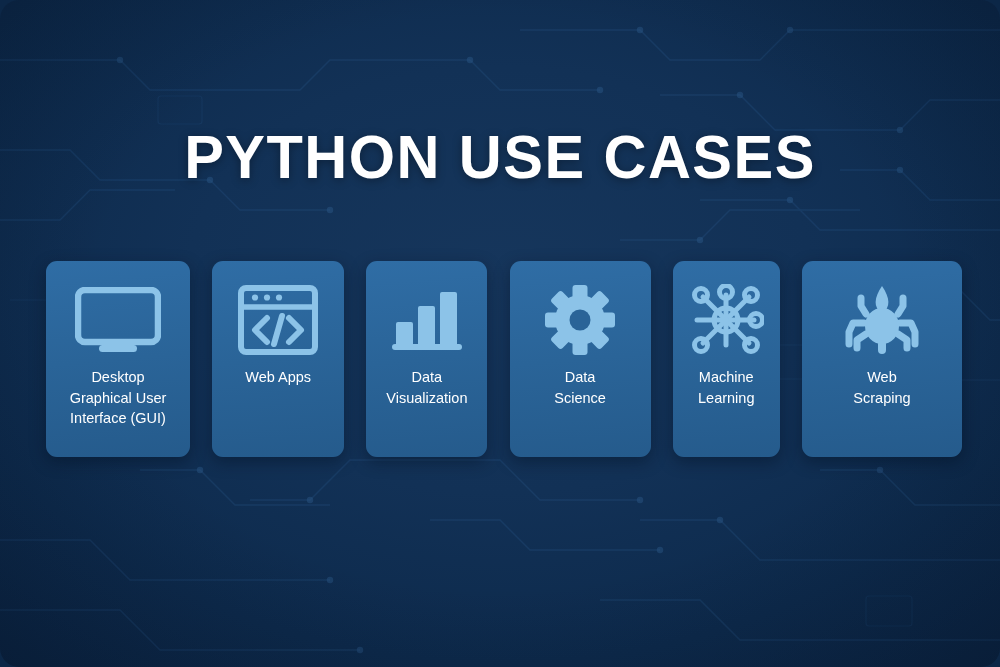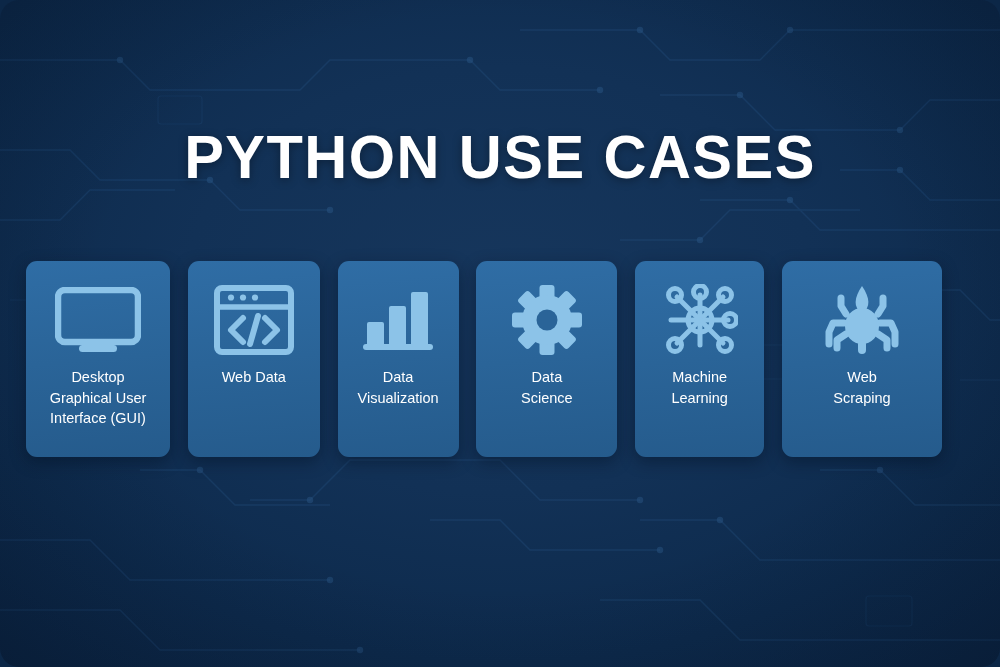--- a/index.html
+++ b/index.html
@@ -59,21 +59,21 @@
     text-shadow: 0 2px 10px rgba(0,0,0,0.35);
     transform: scaleX(0.96);
     transform-origin: 50% 50%;
     white-space: nowrap;
   }
 
   
   #card-row {
     position: absolute;
     top: 261px;
-    left: 26px;
+    left: 46px;
     width: 916px;
     height: 196px;
     display: flex;
     justify-content: space-between;
     align-items: stretch;
   }
 
   .card {
     position: relative;
     height: 196px;
@@ -190,21 +190,21 @@
           <rect x="3" y="3" width="74" height="64" rx="5" ry="5" fill="none" stroke="#8cc3e8" stroke-width="6"></rect>
           <line x1="3" y1="22" x2="77" y2="22" stroke="#8cc3e8" stroke-width="5.5"></line>
           <circle cx="17" cy="12.5" r="3.1" fill="#8cc3e8"></circle>
           <circle cx="29" cy="12.5" r="3.1" fill="#8cc3e8"></circle>
           <circle cx="41" cy="12.5" r="3.1" fill="#8cc3e8"></circle>
           <path d="M 29 33 L 17 45 L 29 57" fill="none" stroke="#8cc3e8" stroke-width="6" stroke-linecap="round" stroke-linejoin="round"></path>
           <path d="M 51 33 L 63 45 L 51 57" fill="none" stroke="#8cc3e8" stroke-width="6" stroke-linecap="round" stroke-linejoin="round"></path>
           <line x1="44" y1="31" x2="36" y2="59" stroke="#8cc3e8" stroke-width="6" stroke-linecap="round"></line>
         </svg>
       </div>
-      <div class="card-label">Web Data</div>
+      <div class="card-label">Web Apps</div>
     </div>
 
     <div class="card" style="width:121px">
       <div class="card-icon">
         <svg width="74" height="68" viewBox="0 0 74 68" aria-hidden="true">
           <rect x="6" y="36" width="17" height="24" rx="2" fill="#8cc3e8"></rect>
           <rect x="28" y="20" width="17" height="40" rx="2" fill="#8cc3e8"></rect>
           <rect x="50" y="6" width="17" height="54" rx="2" fill="#8cc3e8"></rect>
           <rect x="2" y="58" width="70" height="6" rx="3" fill="#8cc3e8"></rect>
         </svg>
@@ -227,21 +227,21 @@
             <rect x="55" y="28.5" width="16" height="15" rx="3" transform="rotate(45 36 36)"></rect>
           </g>
           <circle cx="36" cy="36" r="25" fill="#8cc3e8"></circle>
           <circle cx="36" cy="36" r="10.5" fill="#2a6498"></circle>
         </svg>
       </div>
       <div class="card-label">Data
 Science</div>
     </div>
 
-    <div class="card" style="width:129px">
+    <div class="card" style="width:107px">
       <div class="card-icon">
         <svg width="76" height="72" viewBox="0 0 76 72" aria-hidden="true">
           <g stroke="#8cc3e8" stroke-width="5" fill="none" stroke-linecap="round">
             <line x1="38" y1="36" x2="15" y2="13"></line>
             <line x1="38" y1="36" x2="38" y2="11"></line>
             <line x1="38" y1="36" x2="61" y2="13"></line>
             <line x1="38" y1="36" x2="66" y2="36"></line>
             <line x1="38" y1="36" x2="61" y2="59"></line>
             <line x1="38" y1="36" x2="38" y2="61"></line>
             <line x1="38" y1="36" x2="15" y2="59"></line>

